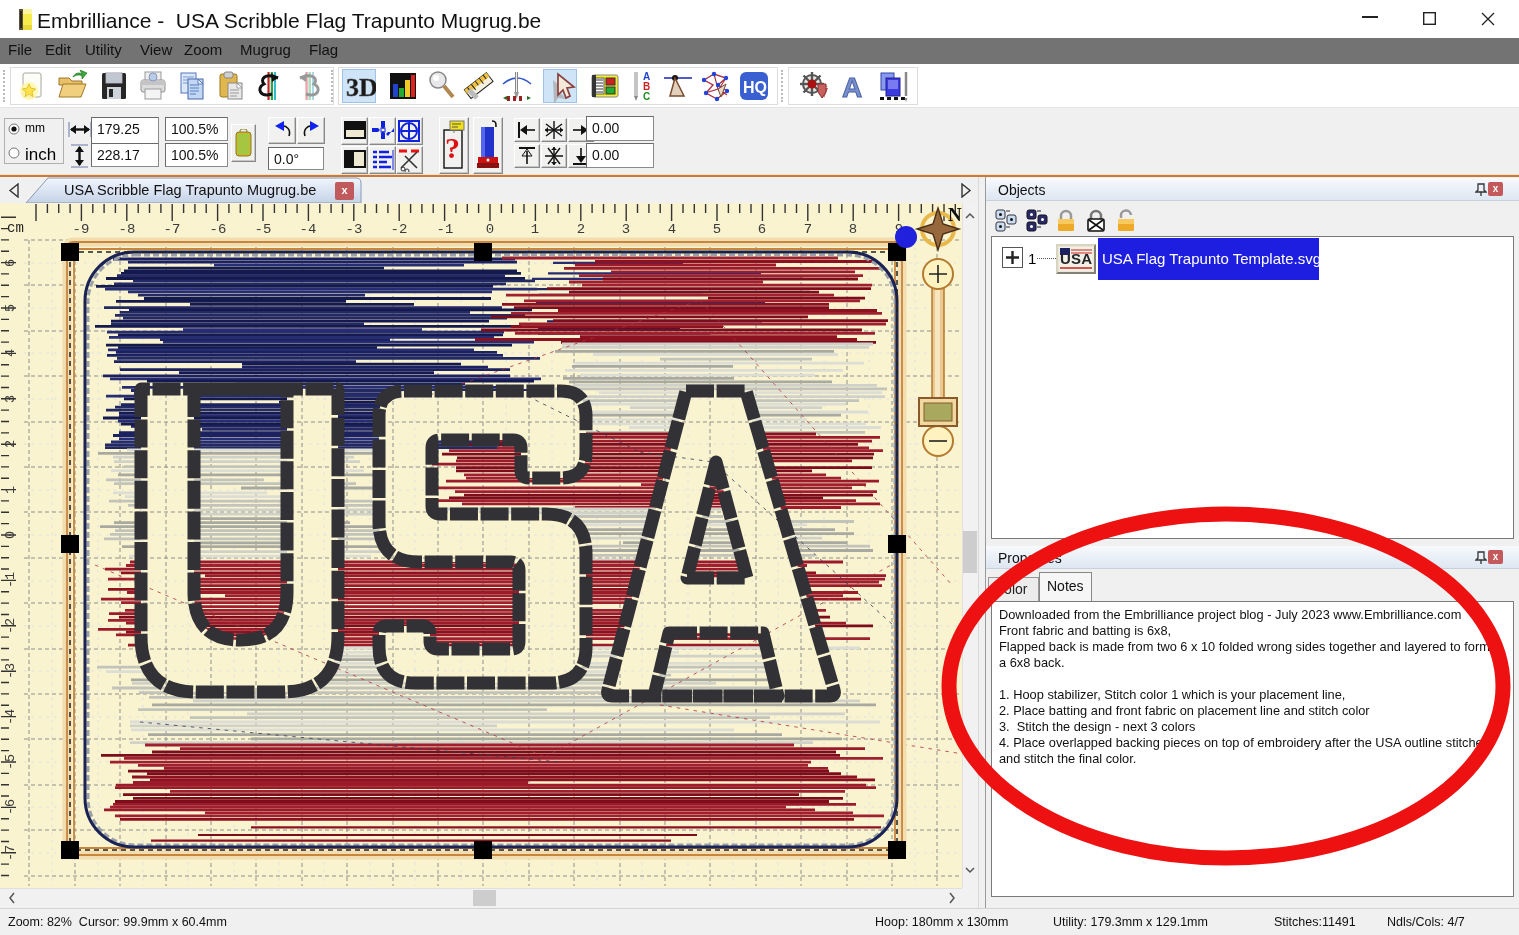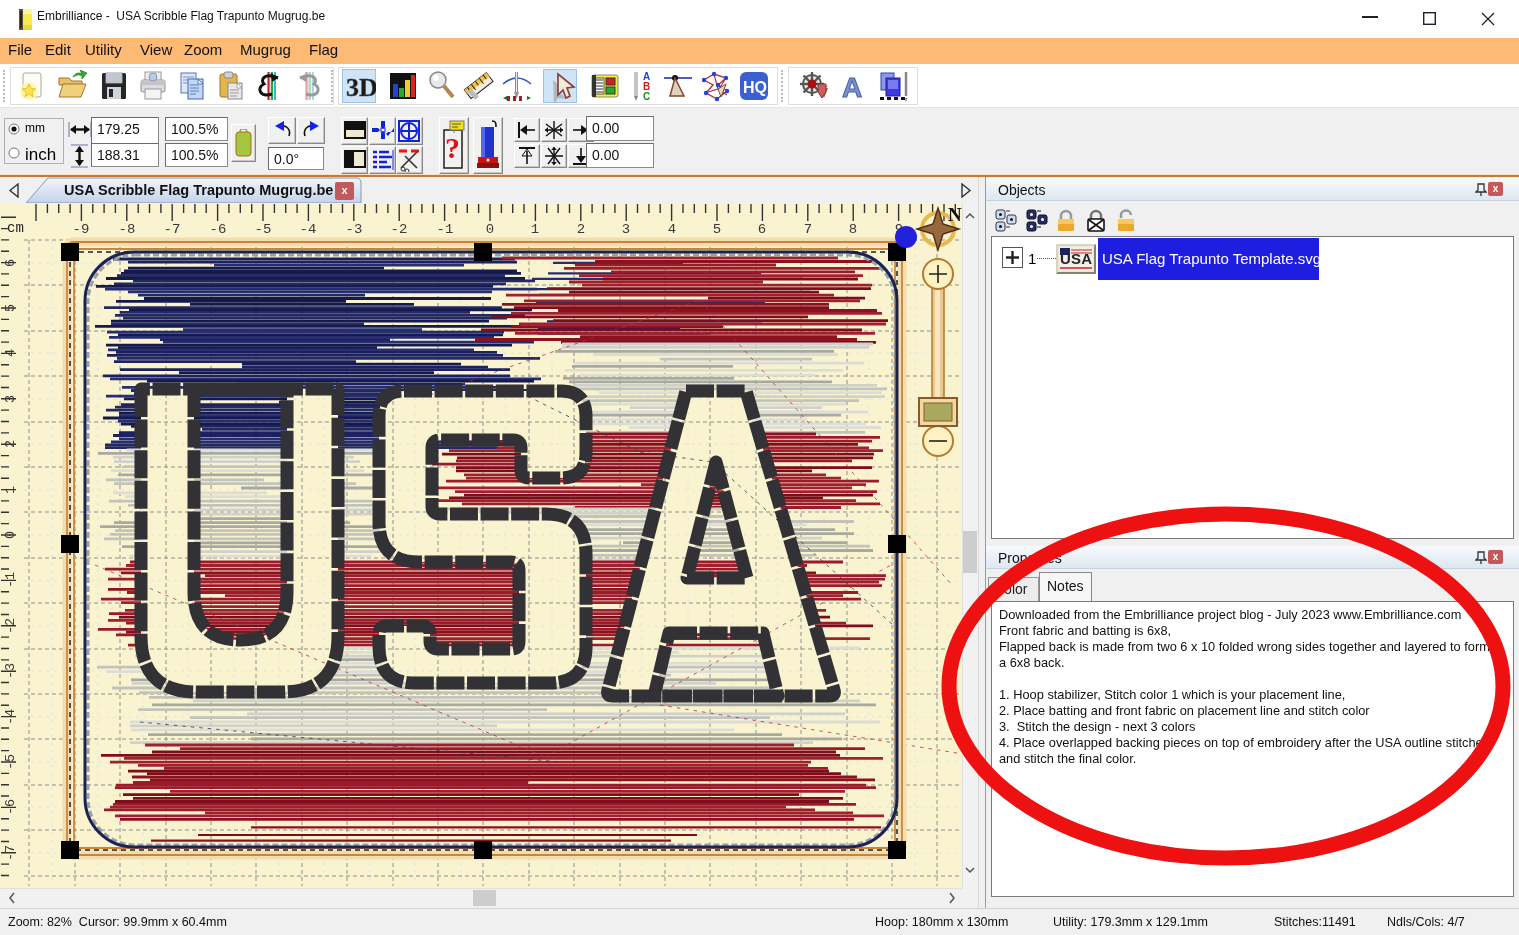--- a/index.html
+++ b/index.html
@@ -7,32 +7,32 @@
 .btn{position:absolute;background:#f1f1f0;border:1px solid #fff;border-right-color:#888;border-bottom-color:#888;box-shadow:inset -1px -1px 0 #c6c6c6}
 </style></head><body>
 <div class="abs" style="left:0;top:0;width:1519px;height:38px;background:#fff">
     <svg class="abs" style="left:19px;top:9px" width="13" height="21">
       <rect x="3" y="0" width="10" height="21" fill="#f6ec4c"></rect>
       <rect x="3" y="0" width="10" height="5" fill="#fbf7a0"></rect>
       <rect x="3" y="16" width="10" height="5" fill="#e8d93a"></rect>
       <rect x="0" y="0" width="4" height="21" fill="#5a5440"></rect>
       <rect x="1" y="2" width="2" height="17" fill="#2b2718"></rect>
     </svg>
-    <div class="abs" style="left:37px;top:9px;font-size:12px;color:#111">Embrilliance -&nbsp; USA Scribble Flag Trapunto Mugrug.be</div>
+    <div class="abs" style="left:37px;top:9px;font-size:21px;color:#111">Embrilliance -&nbsp; USA Scribble Flag Trapunto Mugrug.be</div>
     <svg class="abs" style="left:1362px;top:16px" width="16" height="3">
       <rect width="16" height="2" y="0" fill="#222"></rect>
     </svg>
     <svg class="abs" style="left:1423px;top:12px" width="13" height="13">
       <rect x="0.7" y="0.7" width="11.6" height="11.6" fill="none" stroke="#222" stroke-width="1.4"></rect>
     </svg>
     <svg class="abs" style="left:1481px;top:12px" width="14" height="14">
       <path d="M1 1L13 13M13 1L1 13" stroke="#222" stroke-width="1.3"></path>
     </svg>
   </div>
-<div class="abs" style="left:0;top:38px;width:1519px;height:26px;background:#fdba74;font-size:15px;color:#111">
+<div class="abs" style="left:0;top:38px;width:1519px;height:26px;background:#737373;font-size:15px;color:#111">
     <span class="abs" style="left:8px;top:3px">File</span>
     <span class="abs" style="left:45px;top:3px">Edit</span>
     <span class="abs" style="left:85px;top:3px">Utility</span>
     <span class="abs" style="left:140px;top:3px">View</span>
     <span class="abs" style="left:184px;top:3px">Zoom</span>
     <span class="abs" style="left:240px;top:3px">Mugrug</span>
     <span class="abs" style="left:309px;top:3px">Flag</span>
   </div>
 <div class="abs" style="left:0;top:64px;width:1519px;height:44px;background:#fff;border-bottom:1px solid #e4e4e4">
     <div class="abs" style="left:10px;top:3px;width:324px;height:38px;border:1px solid #ddd"></div>
@@ -258,21 +258,21 @@
       <path d="M3 8.5h18" stroke="#111" stroke-width="2.4"></path>
       <path d="M2 8.5l6-4.5v9zM22 8.5l-6-4.5v9z" fill="#111"></path>
     </svg>
     <svg class="abs" style="left:70px;top:36px" width="20" height="24">
       <path d="M1 1h17M1 23h17" stroke="#6677aa"></path>
       <path d="M9.5 3v18" stroke="#111" stroke-width="2.4"></path>
       <path d="M9.5 2l-4.5 6h9zM9.5 22l-4.5-6h9z" fill="#111"></path>
     </svg>
     <div class="inp" style="left:91px;top:9px;width:68px;height:36px">179.25</div>
     <div class="inp" style="left:165px;top:9px;width:63px;height:24px">100.5%</div>
-    <div class="inp" style="left:91px;top:35px;width:68px;height:24px">188.31</div>
+    <div class="inp" style="left:91px;top:35px;width:68px;height:24px">228.17</div>
     <div class="inp" style="left:165px;top:35px;width:63px;height:24px">100.5%</div>
     <div class="btn" style="left:231px;top:16px;width:25px;height:38px"></div>
     <svg class="abs" style="left:235px;top:21px" width="17" height="28">
       <rect x="5" y="0" width="7" height="4" rx="2" fill="none" stroke="#8a7a20"></rect>
       <rect x="1" y="3" width="15" height="24" rx="3" fill="#c8b830" stroke="#8a7a20"></rect>
       <path d="M3 7h11M3 11h11M3 15h11M3 19h11M3 23h11" stroke="#8fd04a" stroke-width="2.6"></path>
     </svg>
     <div class="btn" style="left:268px;top:9px;width:28px;height:27px"></div>
     <svg class="abs" style="left:273px;top:12px" width="20" height="20">
       <path d="M16 16c2-6-2-11-8-10" fill="none" stroke="#111" stroke-width="1.6"></path>
@@ -387,21 +387,21 @@
     </svg>
     <svg class="abs" style="left:24px;top:0" width="340" height="26">
       <defs>
         <linearGradient id="tg" x1="0" y1="0" x2="0" y2="1">
           <stop offset="0" stop-color="#f2f6fc"></stop>
           <stop offset="1" stop-color="#c4d2e8"></stop>
         </linearGradient>
       </defs>
       <path d="M2 26L24 1h308q5 0 5 5v20z" fill="url(#tg)" stroke="#8898b8"></path>
     </svg>
-    <div class="abs" style="left:64px;top:5px;font-size:14.5px;font-weight:bold;color:#111">USA Scribble Flag Trapunto Mugrug.be</div>
+    <div class="abs" style="left:64px;top:5px;font-size:14.5px;font-weight:normal;color:#111">USA Scribble Flag Trapunto Mugrug.be</div>
     <div class="abs" style="left:335px;top:5px;width:19px;height:18px;background:#c05a5c;border-radius:2px;color:#fff;font-size:11px;font-weight:bold;text-align:center;line-height:17px">x</div>
     <svg class="abs" style="left:960px;top:6px" width="12" height="15">
       <path d="M2 1l8 6.5L2 14z" fill="none" stroke="#333" stroke-width="1.4"></path>
     </svg>
   </div>
 <svg width="962" height="685" viewBox="0 0 962 685" style="position:absolute;left:0;top:203px">
     <rect x="0" y="0" width="962" height="685" fill="#f9f3cf"></rect>
     <path d="M52 37V683 M98 37V683 M143 37V683 M188 37V683 M234 37V683 M279 37V683 M324 37V683 M370 37V683 M415 37V683 M461 37V683 M506 37V683 M552 37V683 M597 37V683 M642 37V683 M688 37V683 M733 37V683 M778 37V683 M824 37V683 M869 37V683 M915 37V683 M24 60H960 M24 105H960 M24 150H960 M24 196H960 M24 241H960 M24 287H960 M24 332H960 M24 378H960 M24 423H960 M24 468H960 M24 514H960 M24 559H960 M24 604H960 M24 650H960" stroke="#dde1e6" stroke-width="1" fill="none" stroke-dasharray="2.5 5"></path>
     <path d="M29 37V683 M75 37V683 M120 37V683 M166 37V683 M211 37V683 M256 37V683 M302 37V683 M347 37V683 M393 37V683 M438 37V683 M483 37V683 M529 37V683 M574 37V683 M620 37V683 M665 37V683 M710 37V683 M756 37V683 M801 37V683 M847 37V683 M892 37V683 M937 37V683 M24 37H960 M24 82H960 M24 128H960 M24 173H960 M24 219H960 M24 264H960 M24 309H960 M24 355H960 M24 400H960 M24 446H960 M24 491H960 M24 536H960 M24 582H960 M24 627H960 M24 673H960" stroke="#8f8f8f" stroke-width="1" fill="none" stroke-dasharray="4 3"></path>
     <path d="M490.0 1V18 M490.0 1V18 M501.4 1V10 M478.6 1V10 M512.7 1V10 M467.3 1V10 M524.0 1V10 M455.9 1V10 M535.4 1V18 M444.6 1V18 M546.8 1V10 M433.2 1V10 M558.1 1V10 M421.9 1V10 M569.5 1V10 M410.6 1V10 M580.8 1V18 M399.2 1V18 M592.1 1V10 M387.9 1V10 M603.5 1V10 M376.5 1V10 M614.9 1V10 M365.1 1V10 M626.2 1V18 M353.8 1V18 M637.5 1V10 M342.5 1V10 M648.9 1V10 M331.1 1V10 M660.2 1V10 M319.8 1V10 M671.6 1V18 M308.4 1V18 M683.0 1V10 M297.1 1V10 M694.3 1V10 M285.7 1V10 M705.6 1V10 M274.4 1V10 M717.0 1V18 M263.0 1V18 M728.4 1V10 M251.7 1V10 M739.7 1V10 M240.3 1V10 M751.0 1V10 M228.9 1V10 M762.4 1V18 M217.6 1V18 M773.8 1V10 M206.2 1V10 M785.1 1V10 M194.9 1V10 M796.5 1V10 M183.6 1V10 M807.8 1V18 M172.2 1V18 M819.1 1V10 M160.9 1V10 M830.5 1V10 M149.5 1V10 M841.8 1V10 M138.2 1V10 M853.2 1V18 M126.8 1V18 M864.5 1V10 M115.4 1V10 M875.9 1V10 M104.1 1V10 M887.2 1V10 M92.8 1V10 M898.6 1V18 M81.4 1V18 M910.0 1V10 M70.1 1V10 M921.3 1V10 M58.7 1V10 M932.6 1V10 M47.4 1V10 M944.0 1V18 M36.0 1V18 M955.3 1V10" stroke="#333" stroke-width="1.4" fill="none"></path>

